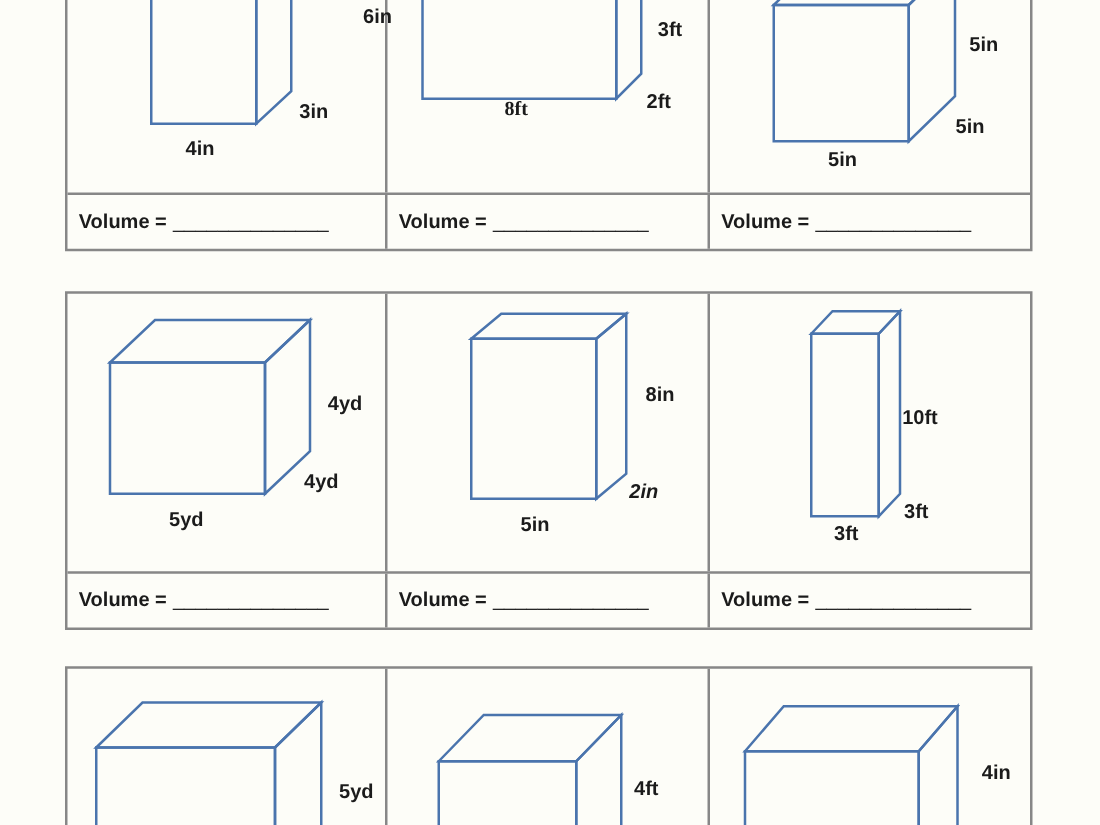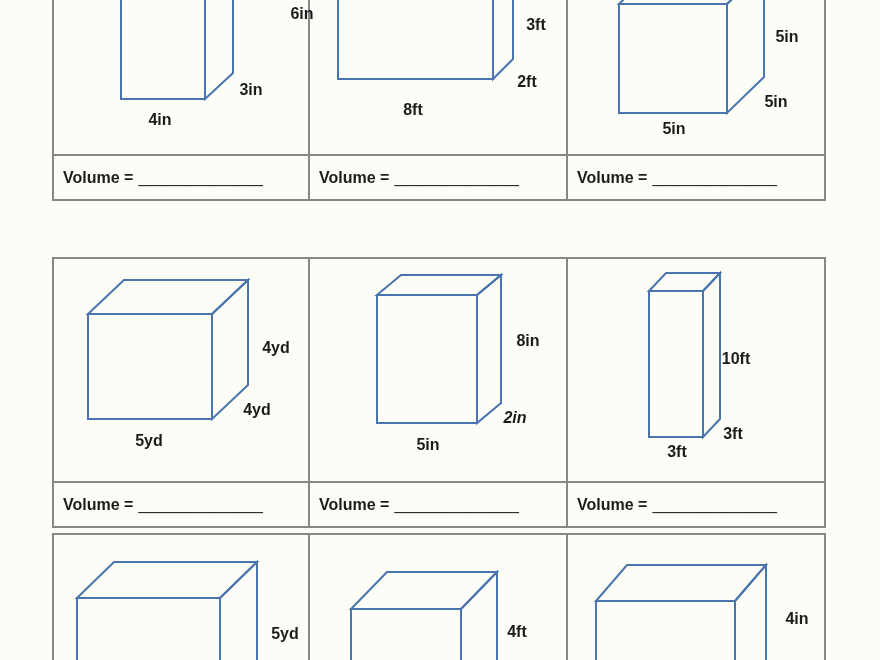--- a/index.html
+++ b/index.html
@@ -17,21 +17,21 @@
   }
   .block {
     position: absolute;
     left: 52px;
     width: 774px;
     box-sizing: border-box;
     border: 2px solid #878787;
     background: transparent;
   }
   .block-0 { top: -70px; }
-  .block-1 { top: 233px; margin-top: 24px; }
+  .block-1 { top: 233px; }
   .block-2 { top: 533px; }
   .cells {
     display: flex;
     height: 222px;
   }
   .cell {
     position: relative;
     box-sizing: border-box;
     border-right: 2px solid #878787;
     overflow: visible;
@@ -93,21 +93,21 @@
           <span class="dim-label" style="left: 106px; top: 188px;">4in</span>
         </div>
         <div class="cell c1">
           <svg width="256" height="222">
             <path d="M28,37 l20,-20 h155 l-20,20 Z" fill="none" stroke="#4a74ad" stroke-width="2" stroke-linejoin="miter"></path>
             <path d="M183,37 l20,-20 v110 l-20,20 Z" fill="none" stroke="#4a74ad" stroke-width="2" stroke-linejoin="miter"></path>
             <path d="M28,37 h155 v110 h-155 Z" fill="none" stroke="#4a74ad" stroke-width="2" stroke-linejoin="miter"></path>
           </svg>
           <span class="dim-label" style="left: 226px; top: 93px;">3ft</span>
           <span class="dim-label" style="left: 217px; top: 150px;">2ft</span>
-          <span class="dim-label" style="left: 103px; top: 178px;">8ft</span>
+          <span class="dim-label" style="left: 103px; top: 156px; font-family: Liberation Serif, serif;">8ft</span>
         </div>
         <div class="cell c2">
           <svg width="256" height="222">
             <path d="M51,72 l37,-36 h108 l-37,36 Z" fill="none" stroke="#4a74ad" stroke-width="2" stroke-linejoin="miter"></path>
             <path d="M159,72 l37,-36 v109 l-37,36 Z" fill="none" stroke="#4a74ad" stroke-width="2" stroke-linejoin="miter"></path>
             <path d="M51,72 h108 v109 h-108 Z" fill="none" stroke="#4a74ad" stroke-width="2" stroke-linejoin="miter"></path>
           </svg>
           <span class="dim-label" style="left: 219px; top: 105px;">5in</span>
           <span class="dim-label" style="left: 208px; top: 170px;">5in</span>
           <span class="dim-label" style="left: 106px; top: 197px;">5in</span>

